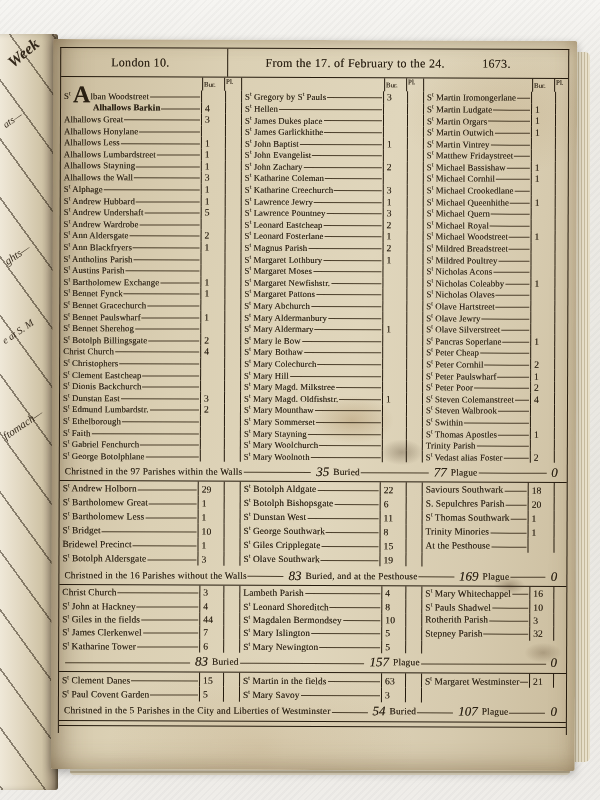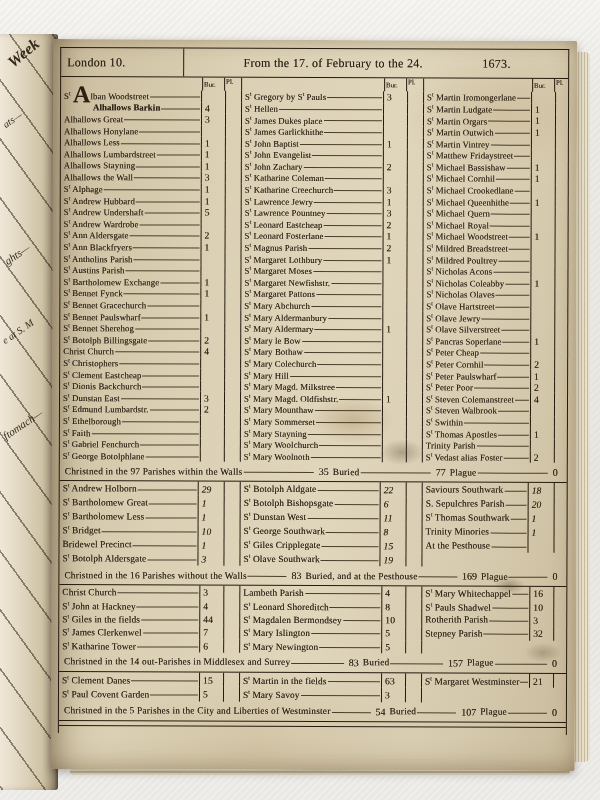--- a/index.html
+++ b/index.html
@@ -48,50 +48,50 @@
       inset -16px 0 24px -16px rgba(120,95,60,.40),
       inset 0 -18px 26px -16px rgba(120,95,60,.45),
       inset 0 14px 20px -14px rgba(120,95,60,.30);
   }
   .page *{text-shadow:0 0 .5px rgba(36,27,14,.55);}
   .frame{position:absolute;left:7px;right:8px;top:8px;height:686px;box-sizing:border-box;
     border:1.8px solid #241a0d;border-bottom:none;display:flex;flex-direction:column;}
   
   .bhead{display:flex;align-items:center;height:28px;border-bottom:1.7px solid #241a0d;
     font-size:12px;letter-spacing:.3px;flex:none;}
-  .h1{width:116px;padding-left:6px;height:100%;display:flex;align-items:center;border-right:1.2px solid #241a0d;}
+  .h1{width:116px;padding-left:6px;height:100%;display:flex;align-items:center;border-right:1.2px solid #241a0d;margin-left:44px;}
   .h2{flex:1;text-align:center;}
   .h3{width:86px;text-align:left;}
   
   .sect{display:flex;position:relative;flex:none;}
   .group{display:flex;flex-direction:column;}
   .g1{width:181px;} .g2{width:182px;} .g3{flex:1;}
   .ghdr{display:flex;height:13px;}
   .gh-sp{flex:1;}
   .prow{display:flex;align-items:center;height:11.6px;font-size:8.8px;white-space:nowrap;letter-spacing:.1px;}
   .pname{padding-left:3px;}
   .pname sup{font-size:6px;letter-spacing:0;}
   .ldr{flex:1;height:1px;background:#3a2d1b;margin:0 1px;align-self:center;min-width:4px;opacity:.9;position:relative;top:1px;}
   .bur{width:20px;flex:none;border-left:1.1px solid #241a0d;height:100%;
     display:flex;align-items:center;padding-left:3px;font-size:9.6px;}
   .pl{width:15px;flex:none;border-left:1.1px solid #241a0d;border-right:1.1px solid #241a0d;height:100%;}
   .g3 .pl{border-right:none;width:12px;}
   .ghdr .bur,.ghdr .pl{font-size:6.8px;padding-left:1px;letter-spacing:0;}
   .s2 .prow{height:14px;font-size:9.4px;}
-  .s2 .bur{width:22px;font-style:italic;}
+  .s2 .bur{width:22px;}
   .s3 .prow{height:13.4px;font-size:9.4px;}
   .s4 .prow{height:14.5px;font-size:9.4px;}
   .prow.it .pname{font-style:italic;}
   .dc{display:inline-block;font-size:24px;line-height:9px;vertical-align:top;position:relative;top:0px;font-weight:bold;}
   .s1 .g1 .rows .prow:nth-child(2) .pname{padding-left:32px;font-weight:bold;}
   
   .summary{display:flex;align-items:center;height:19px;border-bottom:1.8px solid #241a0d;
     font-size:9.4px;padding:0 5px;flex:none;}
   .summary .sl{letter-spacing:.2px;}
-  .summary .sv{font-size:10px;padding:0 4px;}
+  .summary .sv{font-size:13px;padding:0 4px;font-style:italic;}
   .endrule{height:4px;border-bottom:1.8px solid #241a0d;flex:none;}
 </style>
 </head>
 <body>
 
 <div class="stage">
 
   <div class="fore"></div>
   <div class="bstack"></div>
 
@@ -955,21 +955,20 @@
                 <span class="pname">Stepney Parish</span>
                 <span class="ldr"></span>
                 <span class="bur">32</span>
                 <span class="pl"></span>
               </div>
             </div>
         </div>
       </div>
 
       <div class="summary">
-        <span class="sl">Christned in the 14 out-Parishes in Middlesex and Surrey</span>
         <span class="ldr"></span>
         <span class="sv">83</span>
         <span class="sl">Buried</span>
         <span class="ldr"></span>
         <span class="sv">157</span>
         <span class="sl">Plague</span>
         <span class="ldr"></span>
         <span class="sv">0</span>
       </div>
 

